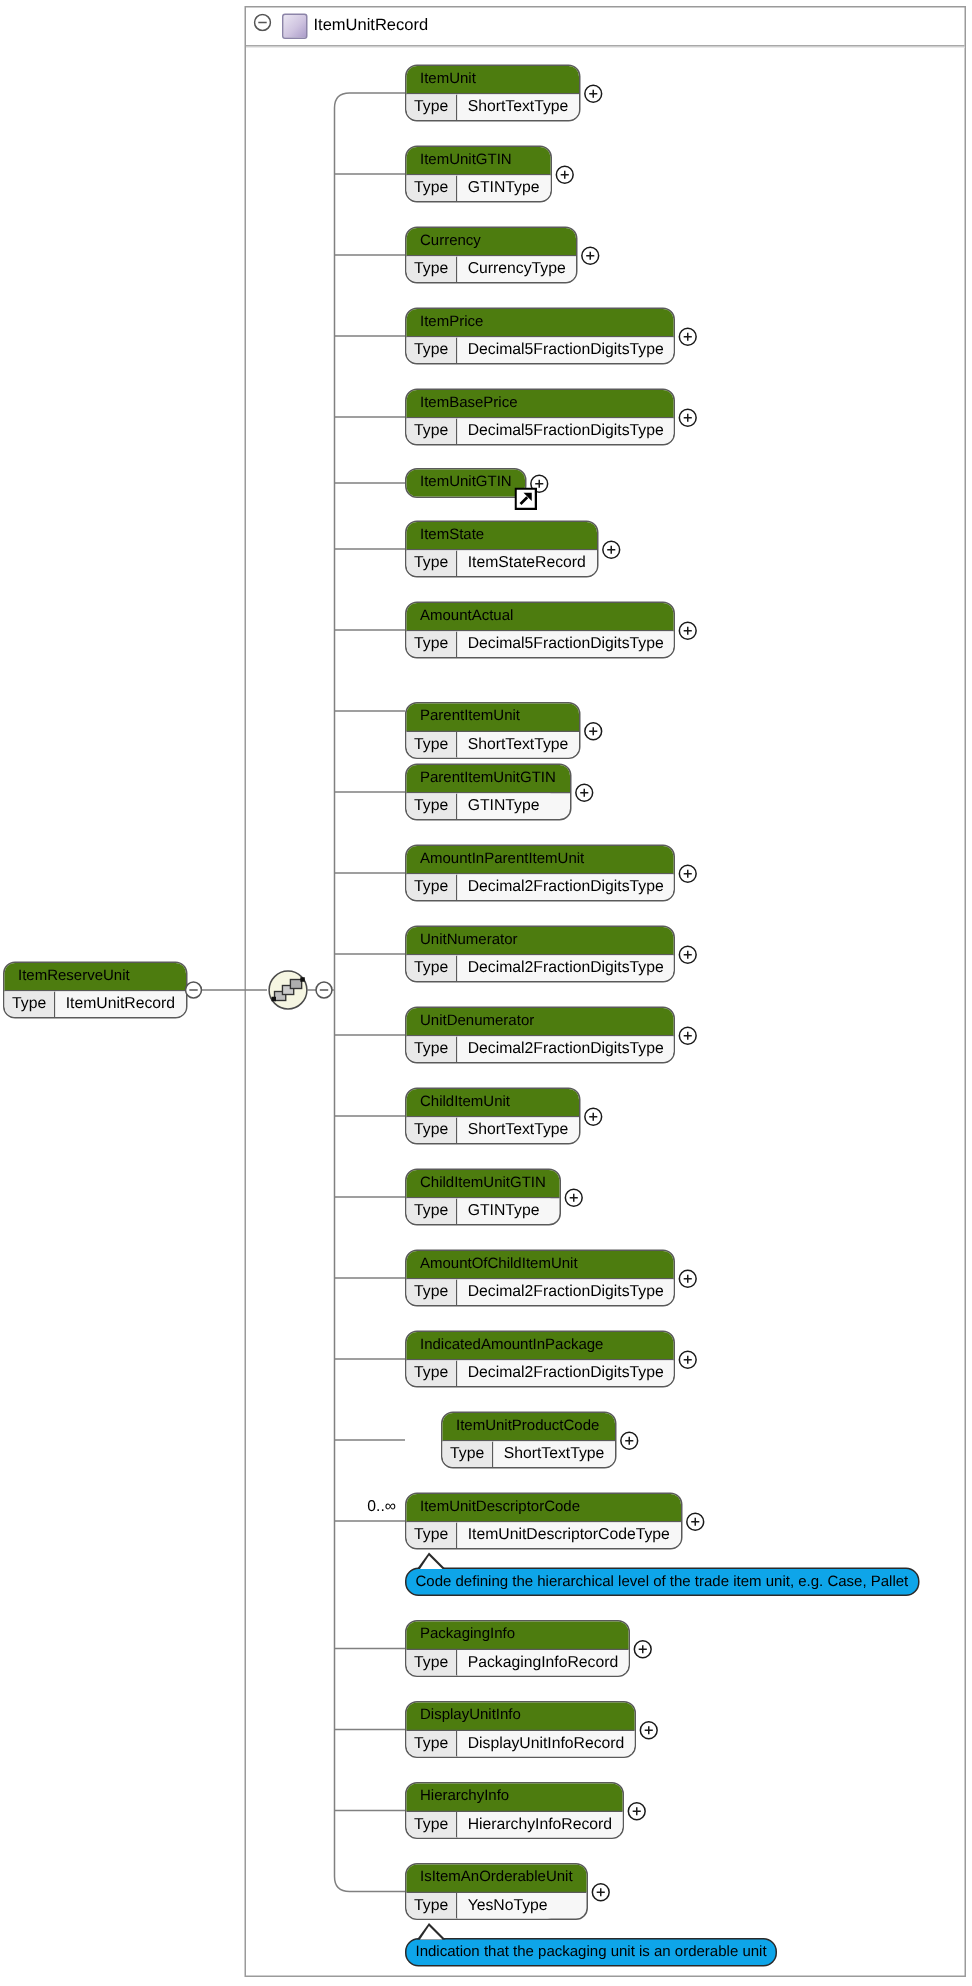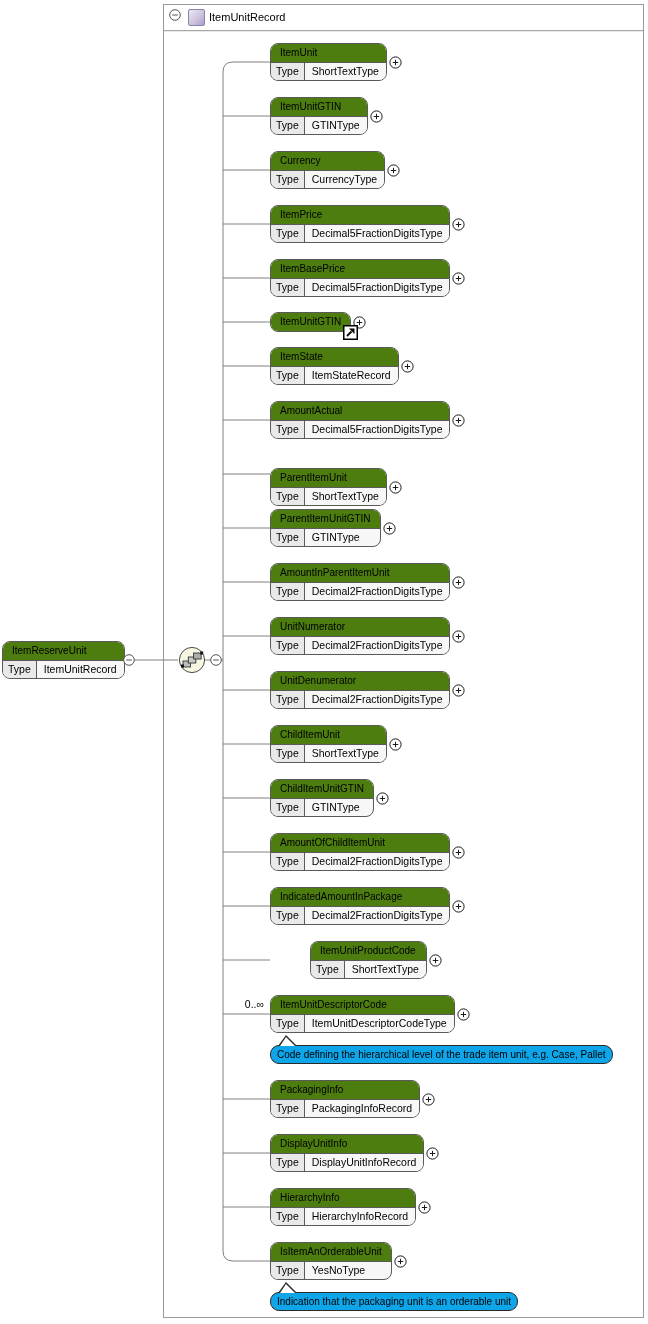--- a/index.html
+++ b/index.html
@@ -348,21 +348,21 @@
         <span class="t-label">Type</span>
         <span class="t-value">Decimal2FractionDigitsType</span>
       </div>
 
     </div>
     <svg class="plus" width="13" height="13" viewBox="0 0 13 13">
       <circle cx="6.5" cy="6.5" r="5.6" fill="#fff" stroke="#1a1a1a"></circle>
       <path d="M3.8 6.5h5.4M6.5 3.8v5.4" stroke="#1a1a1a" stroke-width="1"></path>
     </svg>
   </div>
-    <div class="el" style="left: 274px; top: 941px; padding-left: 36px;">
+    <div class="el" style="left: 258px; top: 941px; padding-left: 36px;">
     <div class="el-box">
       <div class="el-name">ItemUnitProductCode</div>
       <div class="el-type">
         <span class="t-label">Type</span>
         <span class="t-value">ShortTextType</span>
       </div>
 
     </div>
     <svg class="plus" width="13" height="13" viewBox="0 0 13 13">
       <circle cx="6.5" cy="6.5" r="5.6" fill="#fff" stroke="#1a1a1a"></circle>

